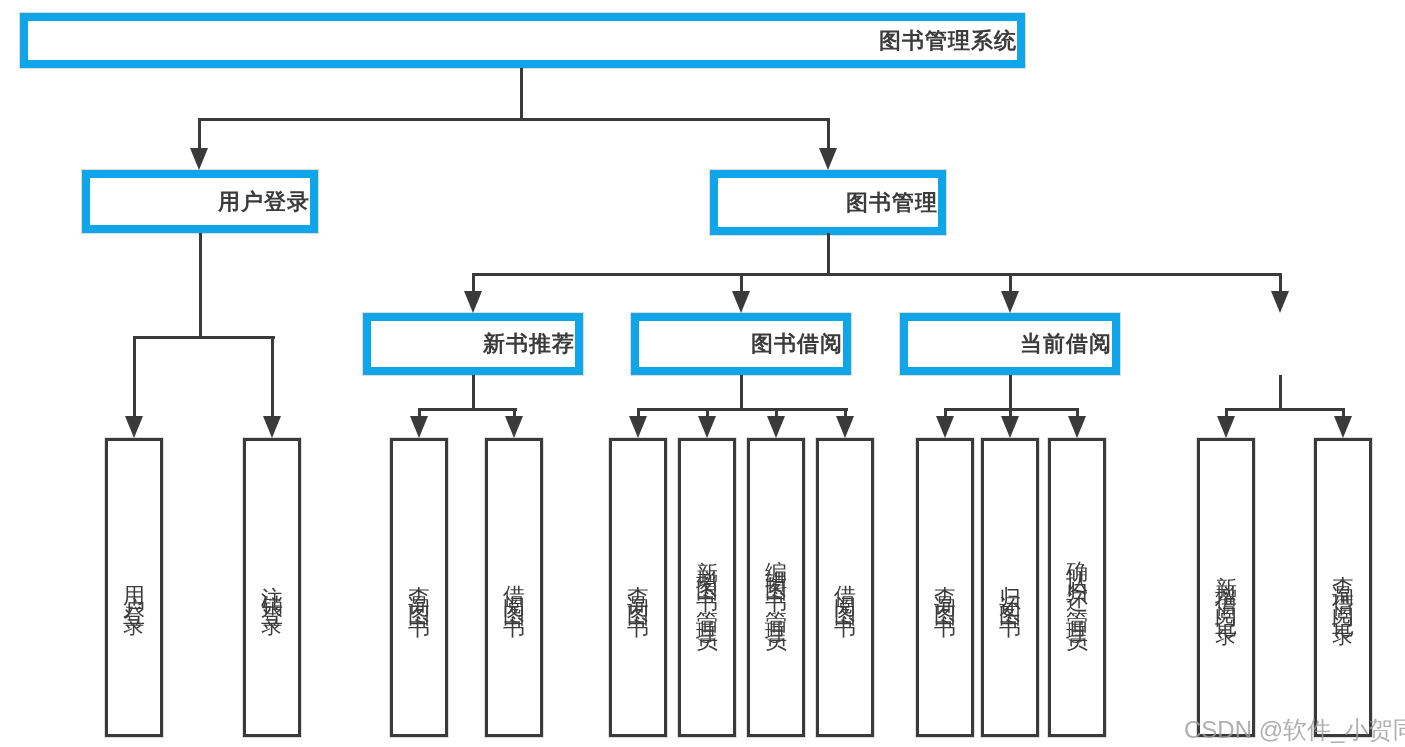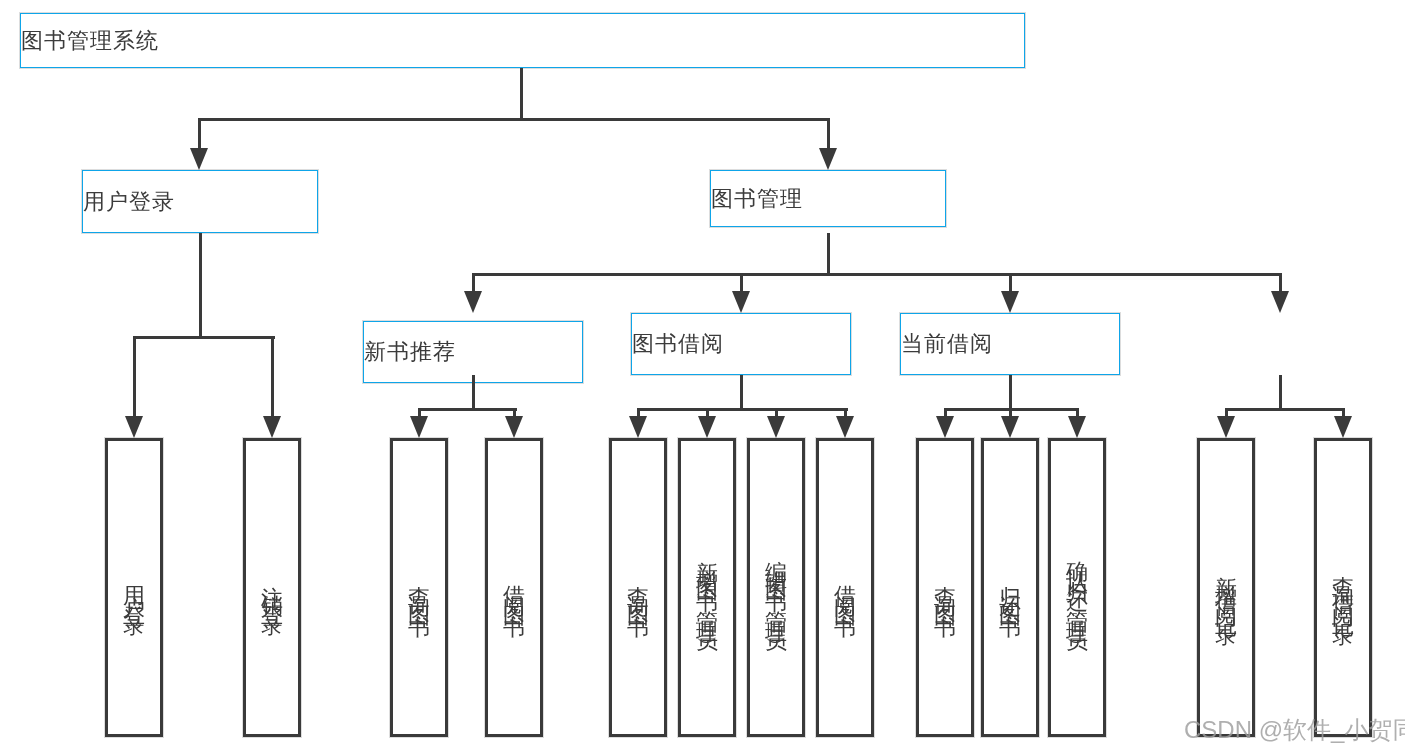--- a/index.html
+++ b/index.html
@@ -5,23 +5,24 @@
   html, body { margin: 0; padding: 0; background: #ffffff; }
   body {
     width: 1405px; height: 747px; overflow: hidden; position: relative;
     font-family: "Liberation Sans", "DejaVu Sans", sans-serif;
   }
   #stage { position: absolute; left: 0; top: 0; width: 1405px; height: 747px; background: #ffffff; }
 
   
   .box {
     position: absolute; box-sizing: border-box;
-    border: 1px solid #0ea5e9; background: #ffffff;
-    display: flex; align-items: center; justify-content: flex-start;
+    border: 8px solid #0ea5e9; background: #ffffff;
+    display: flex; align-items: center; justify-content: flex-end;
     box-shadow: 0 0 0 1px rgba(120,120,120,0.25);
+    font-weight: bold;
   }
   .box .lbl {
     color: #3b3b3b; font-size: 22px; letter-spacing: 1px; white-space: nowrap;
   }
   .leaf {
     position: absolute; box-sizing: border-box; top: 438px; height: 299px; width: 58px;
     border: 3px solid #3a3a3a; background: #ffffff;
     display: flex; align-items: center; justify-content: center;
     box-shadow: 0 0 0 1px rgba(120,120,120,0.25);
   }
@@ -60,21 +61,21 @@
     <div class="hline" style="left:198px; top:118px; width:632px;"></div>
     <div class="vline" style="left:198px; top:118px; height:34px;"></div>
     <div class="vline" style="left:827px; top:118px; height:34px;"></div>
     <div class="arrow" style="left:190px; top:148px;"></div>
     <div class="arrow" style="left:819px; top:148px;"></div>
   </div>
 
   <div class="box" style="left:82px; top:170px; width:236px; height:63px;">
     <span class="lbl">用户登录</span>
   </div>
-  <div class="box" style="left:710px; top:170px; width:236px; height:57px;">
+  <div class="box" style="left:710px; top:170px; width:236px; height:65px;">
     <span class="lbl">图书管理</span>
   </div>
 
   <div>
     <div class="vline" style="left:199px; top:233px; height:105px;"></div>
     <div class="hline" style="left:133px; top:336px; width:142px;"></div>
     <div class="vline" style="left:133px; top:336px; height:84px;"></div>
     <div class="vline" style="left:271px; top:336px; height:84px;"></div>
     <div class="arrow" style="left:125px; top:416px;"></div>
     <div class="arrow" style="left:263px; top:416px;"></div>
@@ -86,21 +87,21 @@
     <div class="vline" style="left:472px;  top:273px; height:22px;"></div>
     <div class="vline" style="left:740px;  top:273px; height:22px;"></div>
     <div class="vline" style="left:1009px; top:273px; height:22px;"></div>
     <div class="vline" style="left:1279px; top:273px; height:22px;"></div>
     <div class="arrow" style="left:464px;  top:291px;"></div>
     <div class="arrow" style="left:732px;  top:291px;"></div>
     <div class="arrow" style="left:1001px; top:291px;"></div>
     <div class="arrow" style="left:1271px; top:291px;"></div>
   </div>
 
-  <div class="box" style="left:363px; top:321px; width:220px; height:62px;">
+  <div class="box" style="left:363px; top:313px; width:220px; height:62px;">
     <span class="lbl">新书推荐</span>
   </div>
   <div class="box" style="left:900px; top:313px; width:220px; height:62px;">
     <span class="lbl">当前借阅</span>
   </div>
   <div class="box" style="left:631px; top:313px; width:220px; height:62px;">
     <span class="lbl">图书借阅</span>
   </div>
 
   <div>

